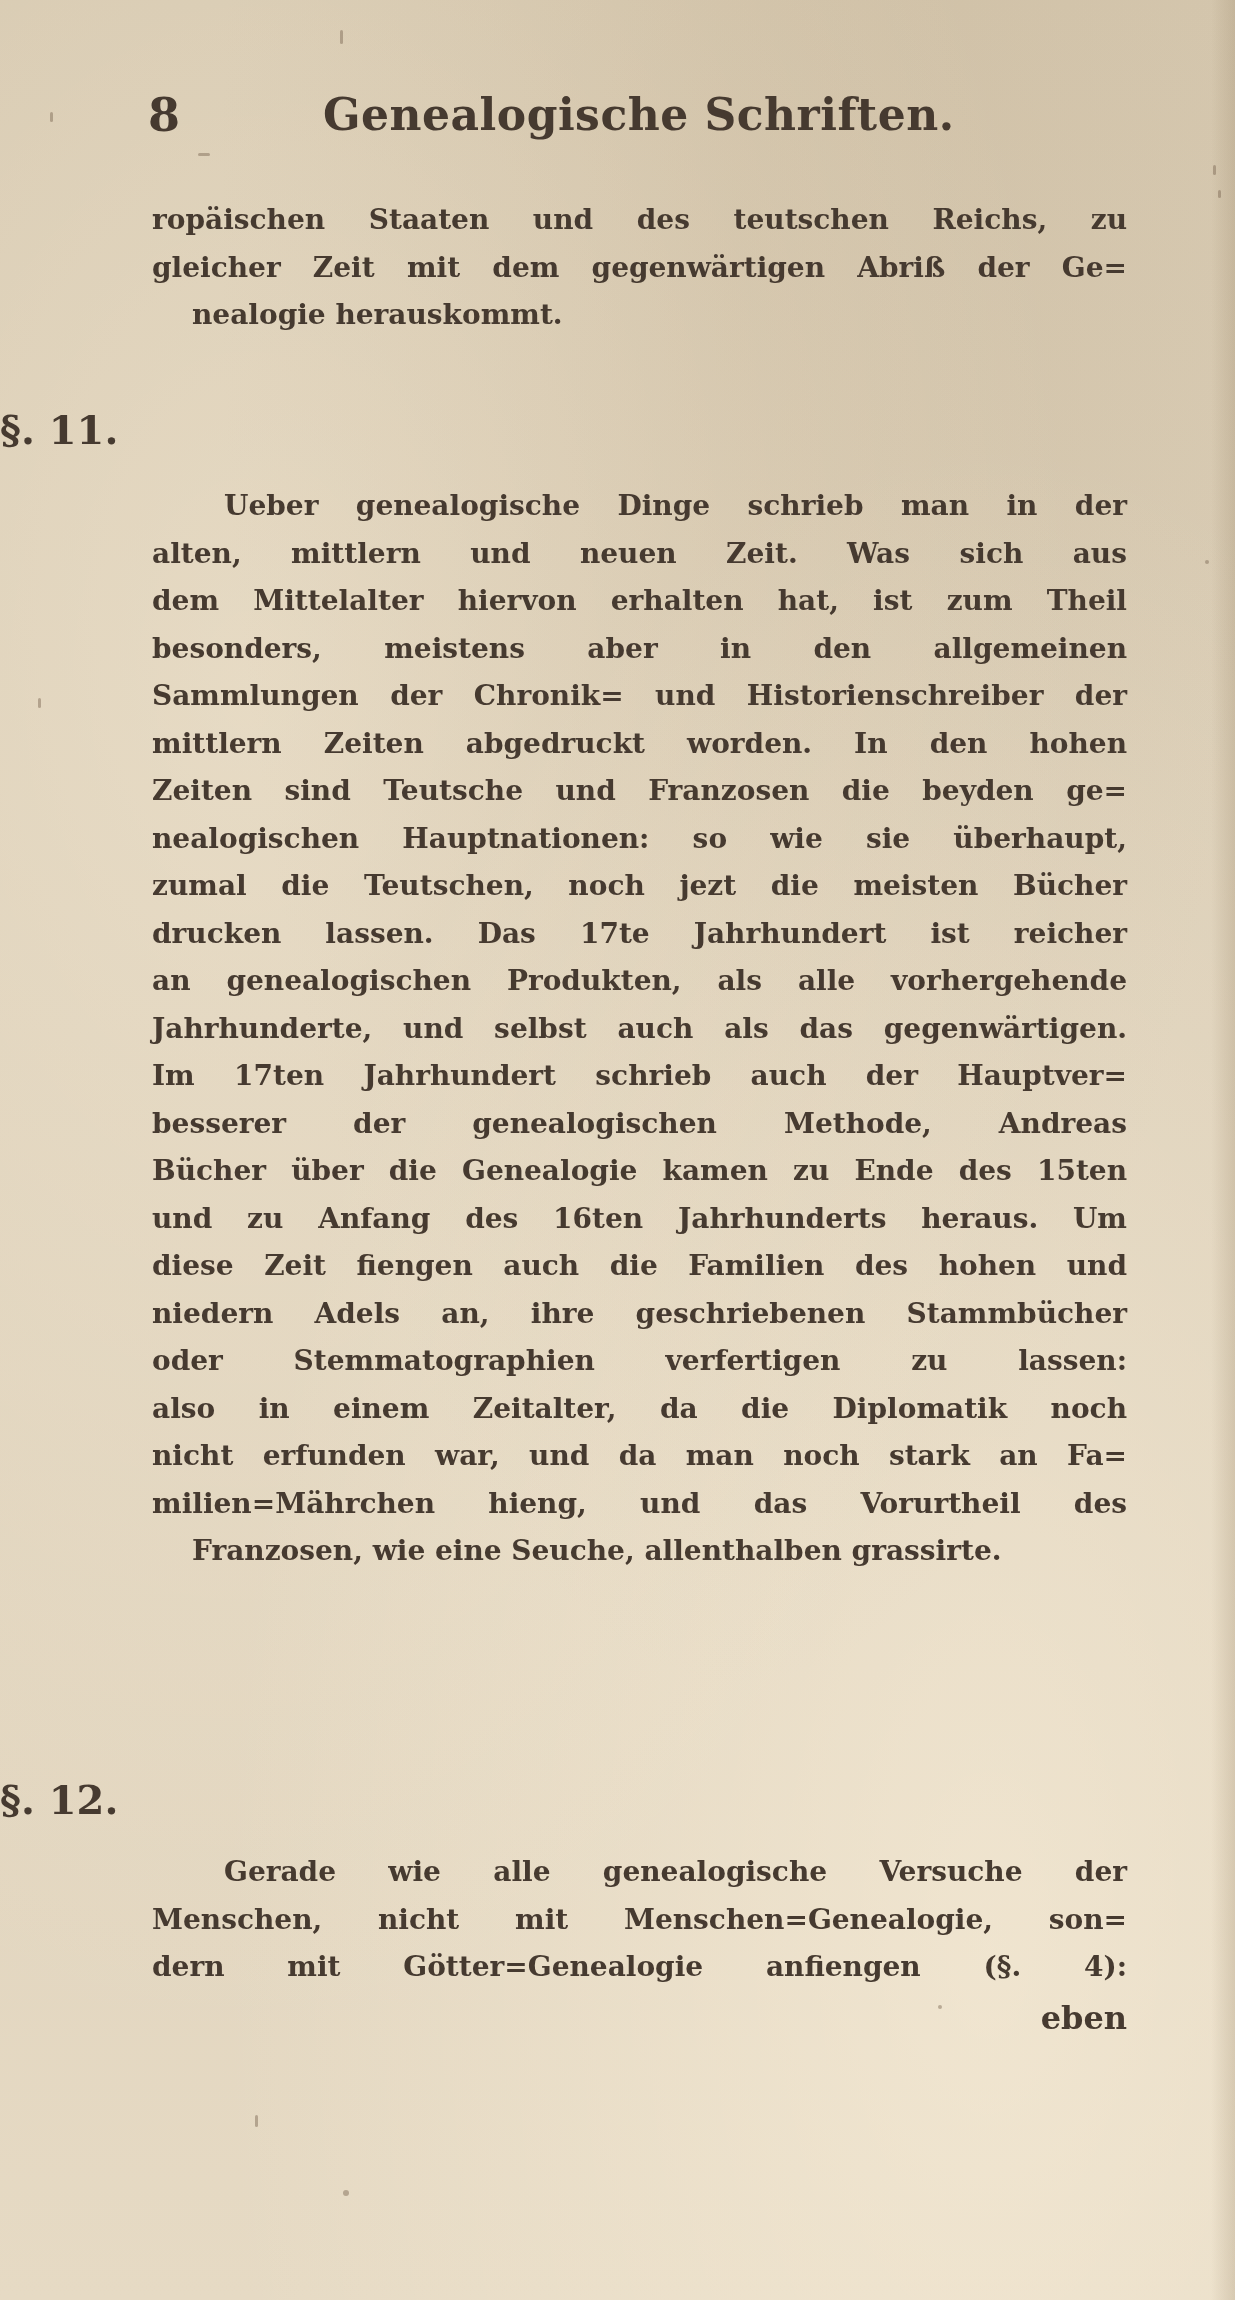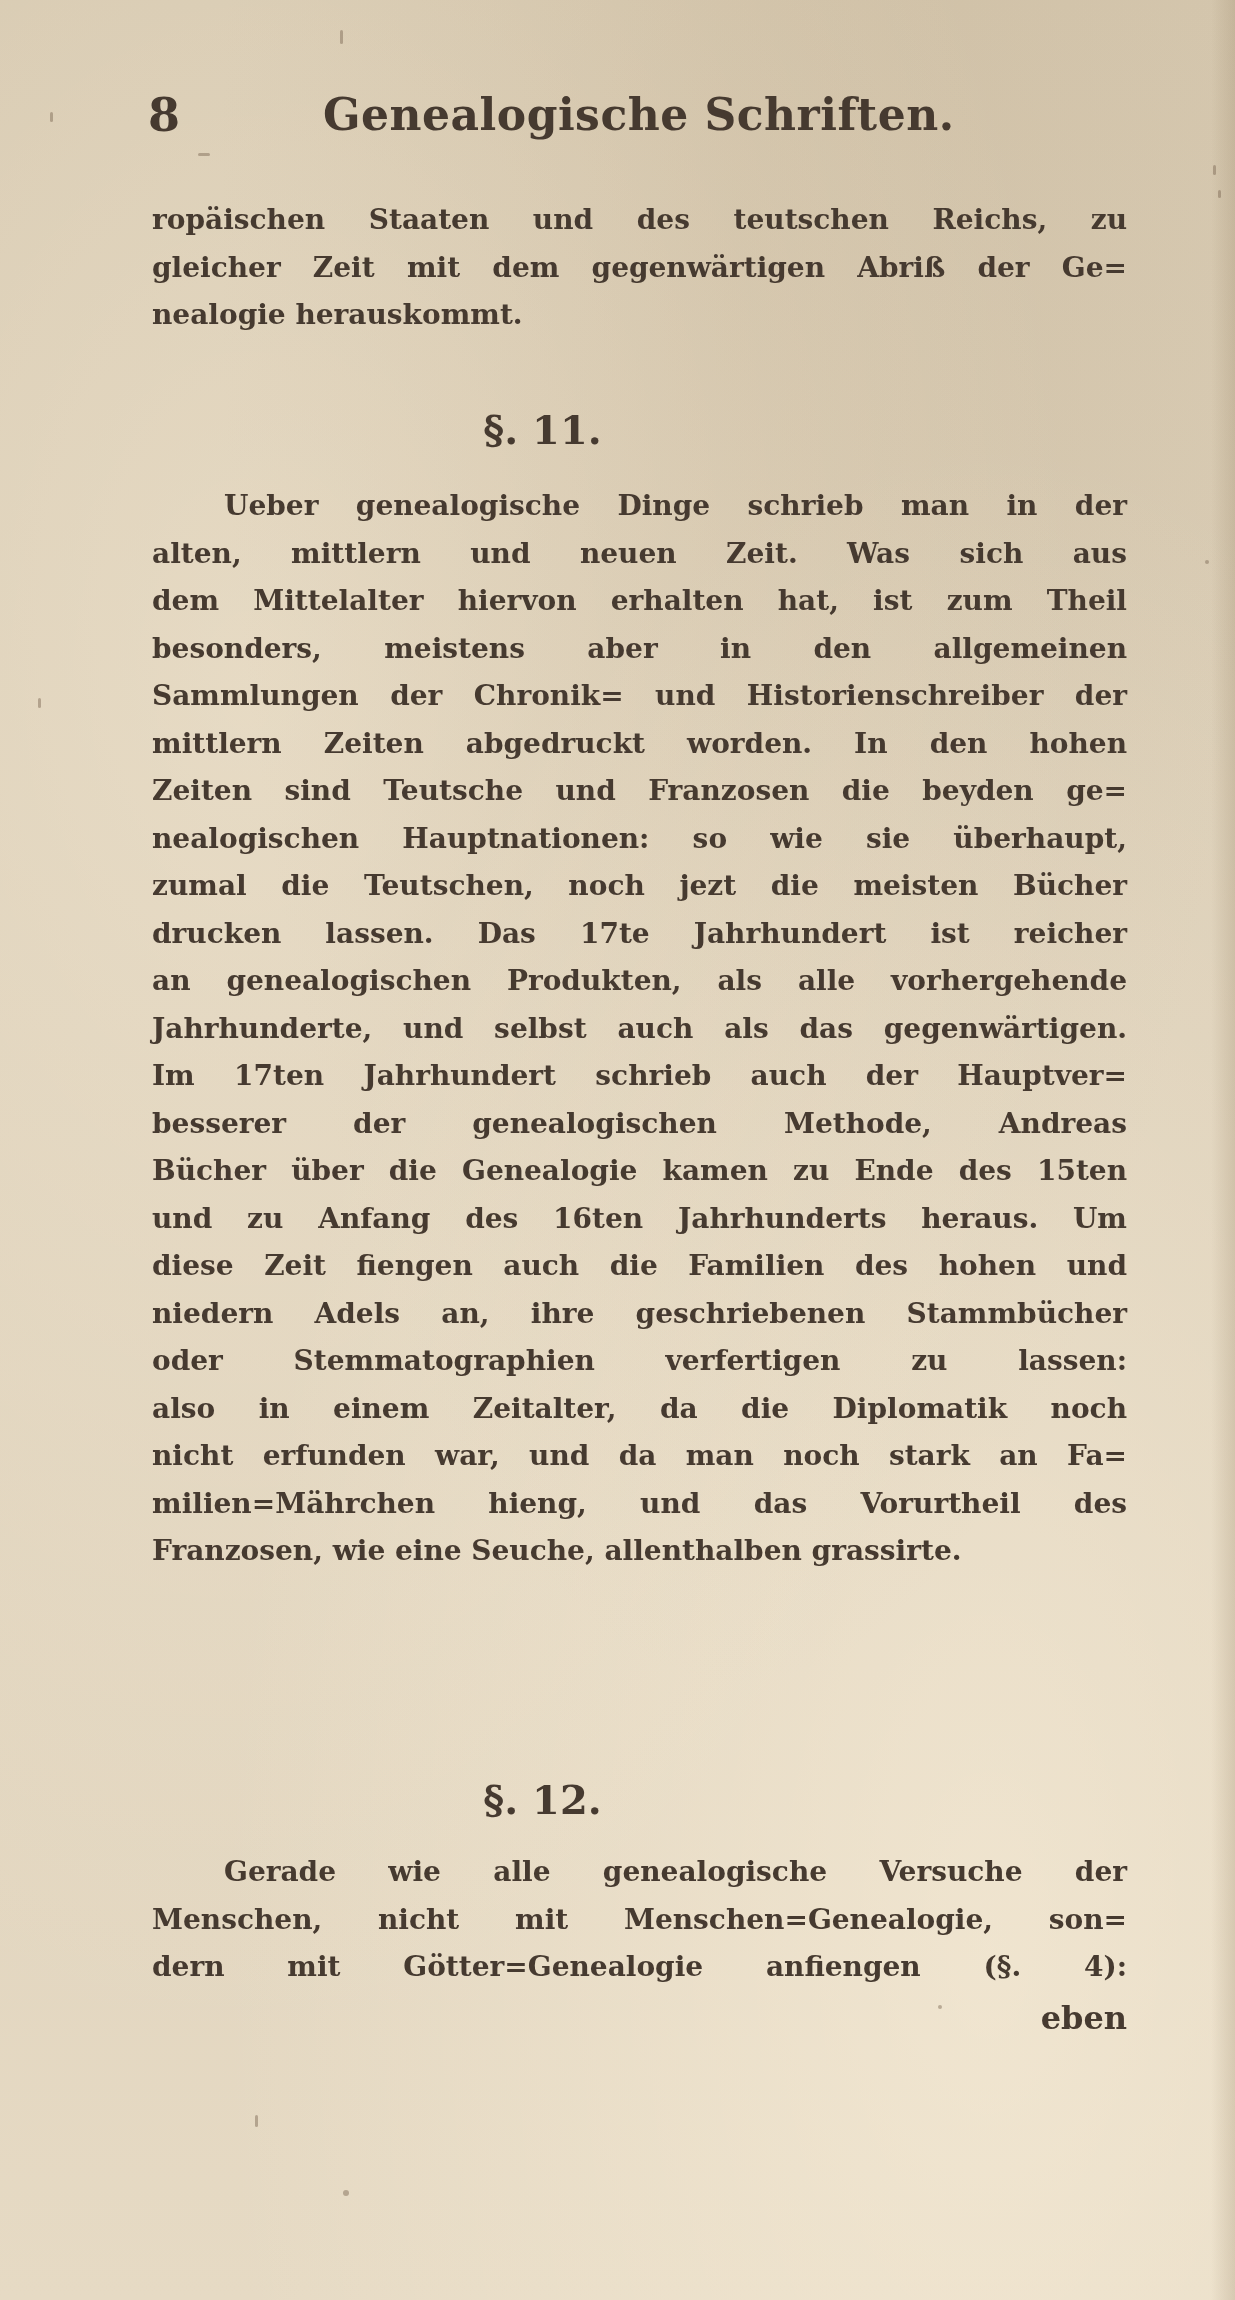--- a/index.html
+++ b/index.html
@@ -65,29 +65,30 @@
     .line {
       display: block;
       white-space: nowrap;
       text-align: justify;
       text-align-last: justify;
       height: 47.5px;
       overflow: visible;
     }
     .line.last {
       text-align-last: left;
+      margin-left: 40px;
     }
     .line.indent {
       padding-left: 72px;
     }
     .section-heading {
       position: absolute;
       left: 0;
       width: 1085px;
-      text-align: center;
+      text-align: left;
       font-size: 40px;
       font-weight: bold;
       line-height: 60px;
     }
     .catchword {
       position: absolute;
       right: 108px;
       top: 1995px;
       font-size: 32px;
       font-weight: bold;

